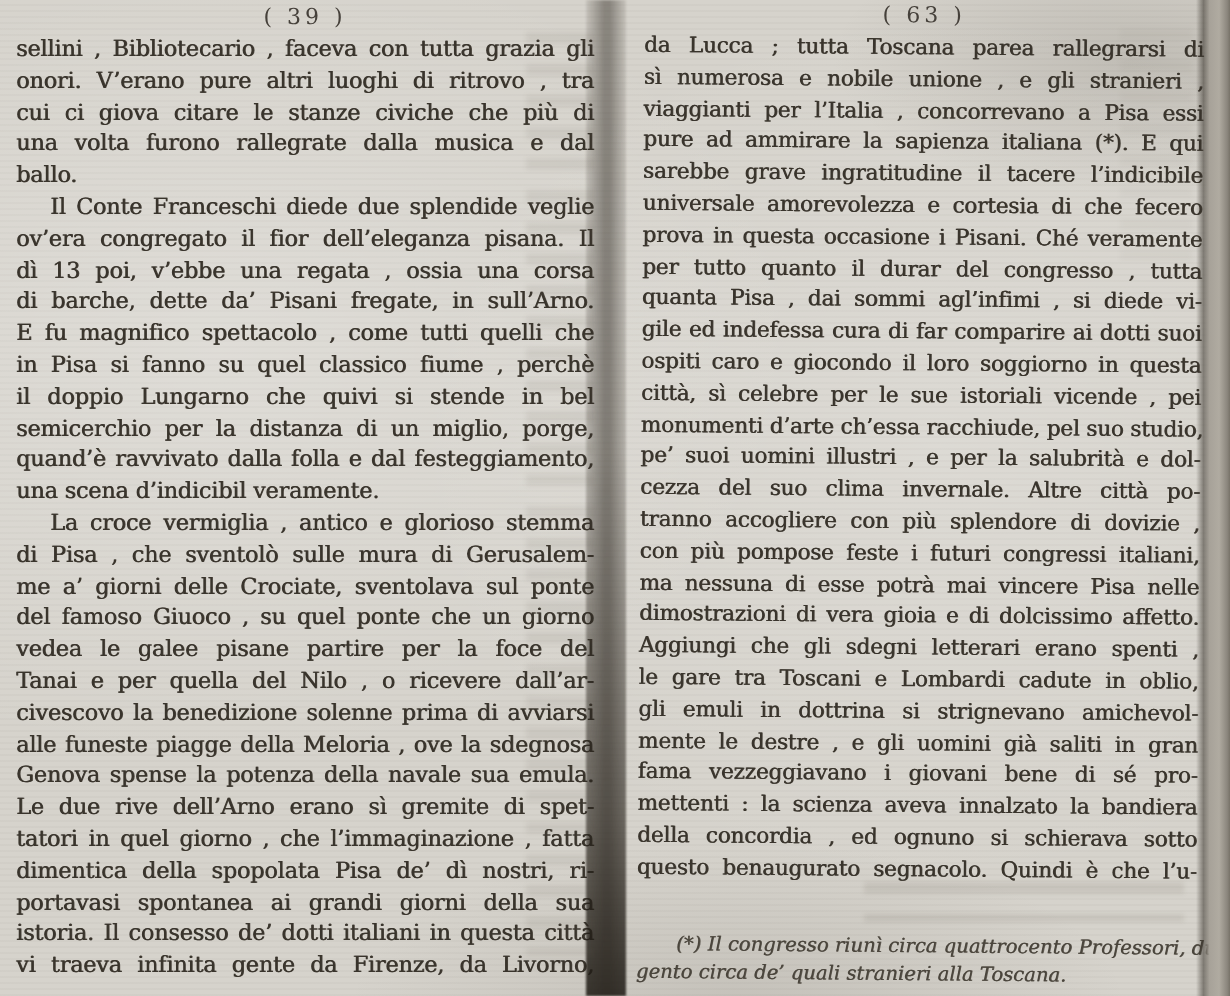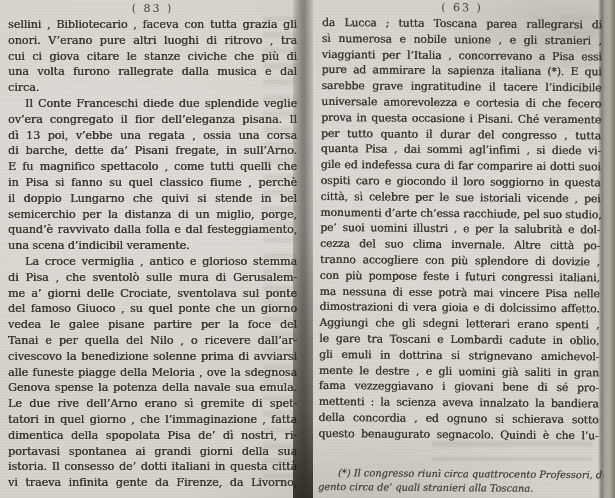--- a/index.html
+++ b/index.html
@@ -64,27 +64,27 @@
   .ghost-left-margin{left:263px;top:16px;width:34px;height:462px;opacity:0.55;}
   .ghost-right-bottom{left:432px;top:441px;width:160px;height:20px;opacity:0.7;}
   .ghost-top-right{left:560px;top:14px;width:36px;height:120px;opacity:0.25;}
 </style>
 </head>
 <body>
 
 <div class="scan">
 
   <div class="page page-left">
-    <div class="pagenum">( 83 )</div>
+    <div class="pagenum">( 39 )</div>
     <div class="lines">
         <div class="line">sellini , Bibliotecario , faceva con tutta grazia gli</div>
         <div class="line">onori. V’erano pure altri luoghi di ritrovo , tra</div>
         <div class="line">cui ci giova citare le stanze civiche che più di</div>
         <div class="line">una volta furono rallegrate dalla musica e dal</div>
-        <div class="line end">circa.</div>
+        <div class="line end">ballo.</div>
         <div class="line indent">Il Conte Franceschi diede due splendide veglie</div>
         <div class="line">ov’era congregato il fior dell’eleganza pisana. Il</div>
         <div class="line">dì 13 poi, v’ebbe una regata , ossia una corsa</div>
         <div class="line">di barche, dette da’ Pisani fregate, in sull’Arno.</div>
         <div class="line">E fu magnifico spettacolo , come tutti quelli che</div>
         <div class="line">in Pisa si fanno su quel classico fiume , perchè</div>
         <div class="line">il doppio Lungarno che quivi si stende in bel</div>
         <div class="line">semicerchio per la distanza di un miglio, porge,</div>
         <div class="line">quand’è ravvivato dalla folla e dal festeggiamento,</div>
         <div class="line end">una scena d’indicibil veramente.</div>

